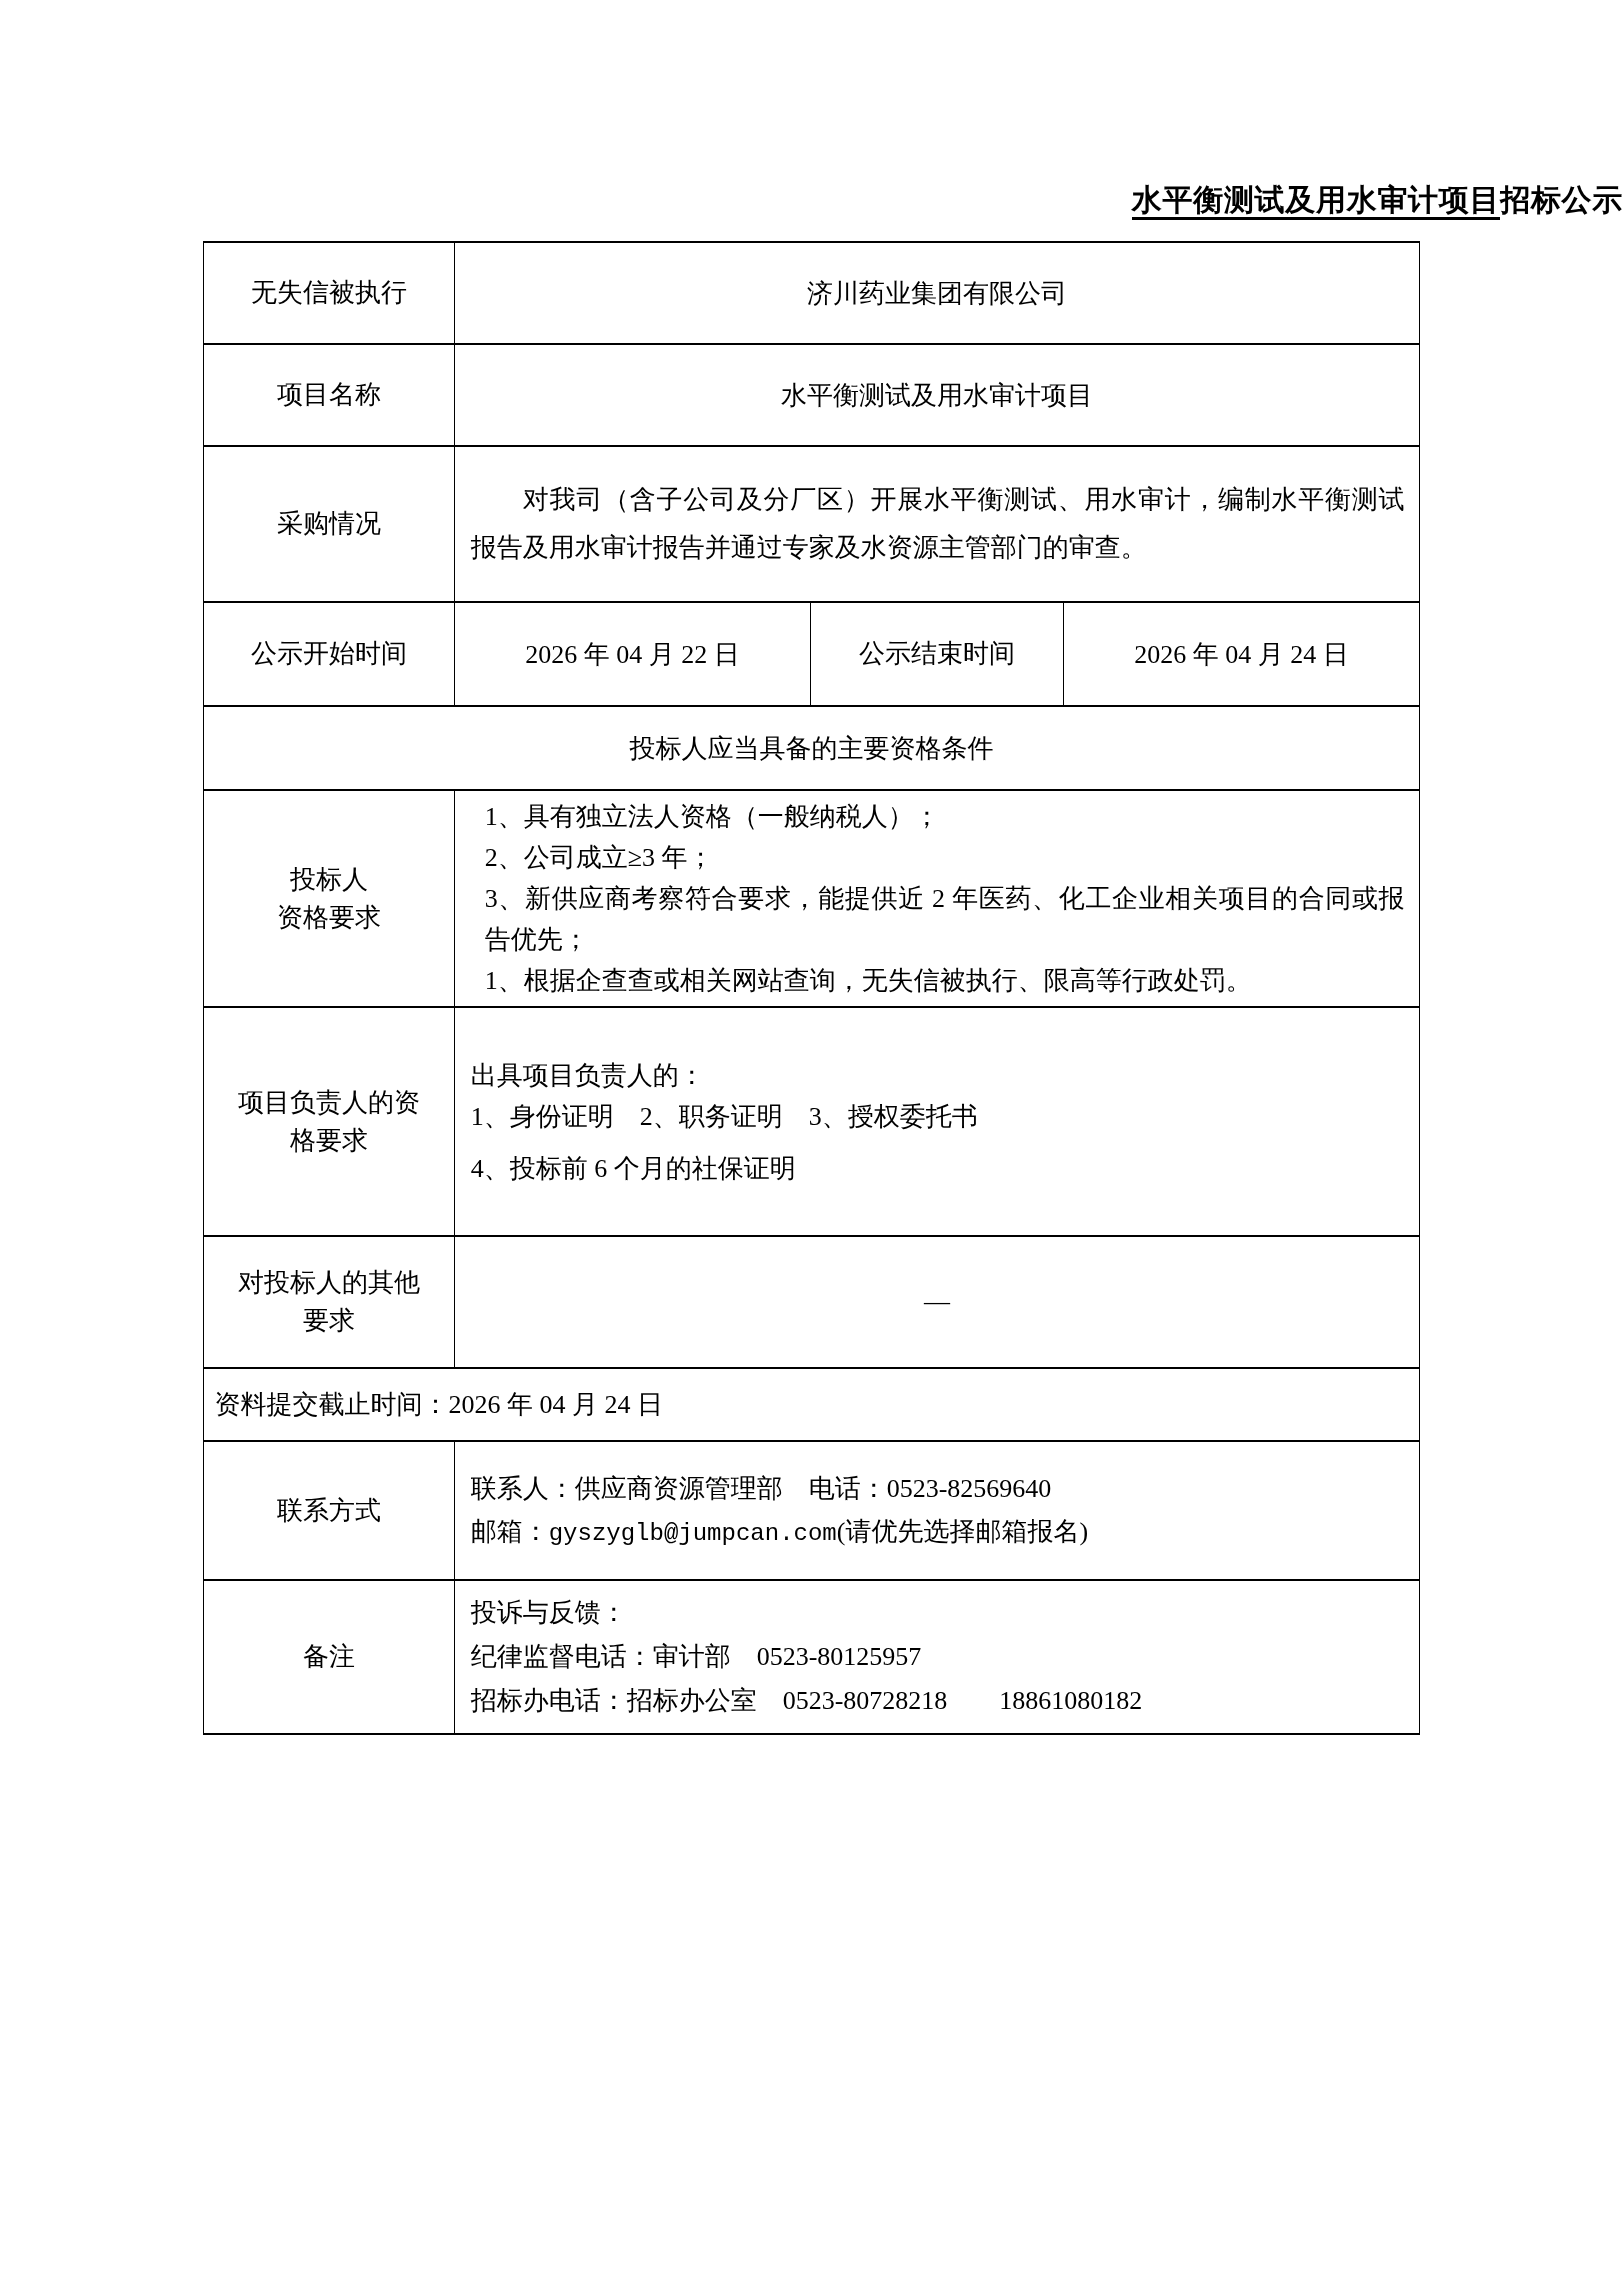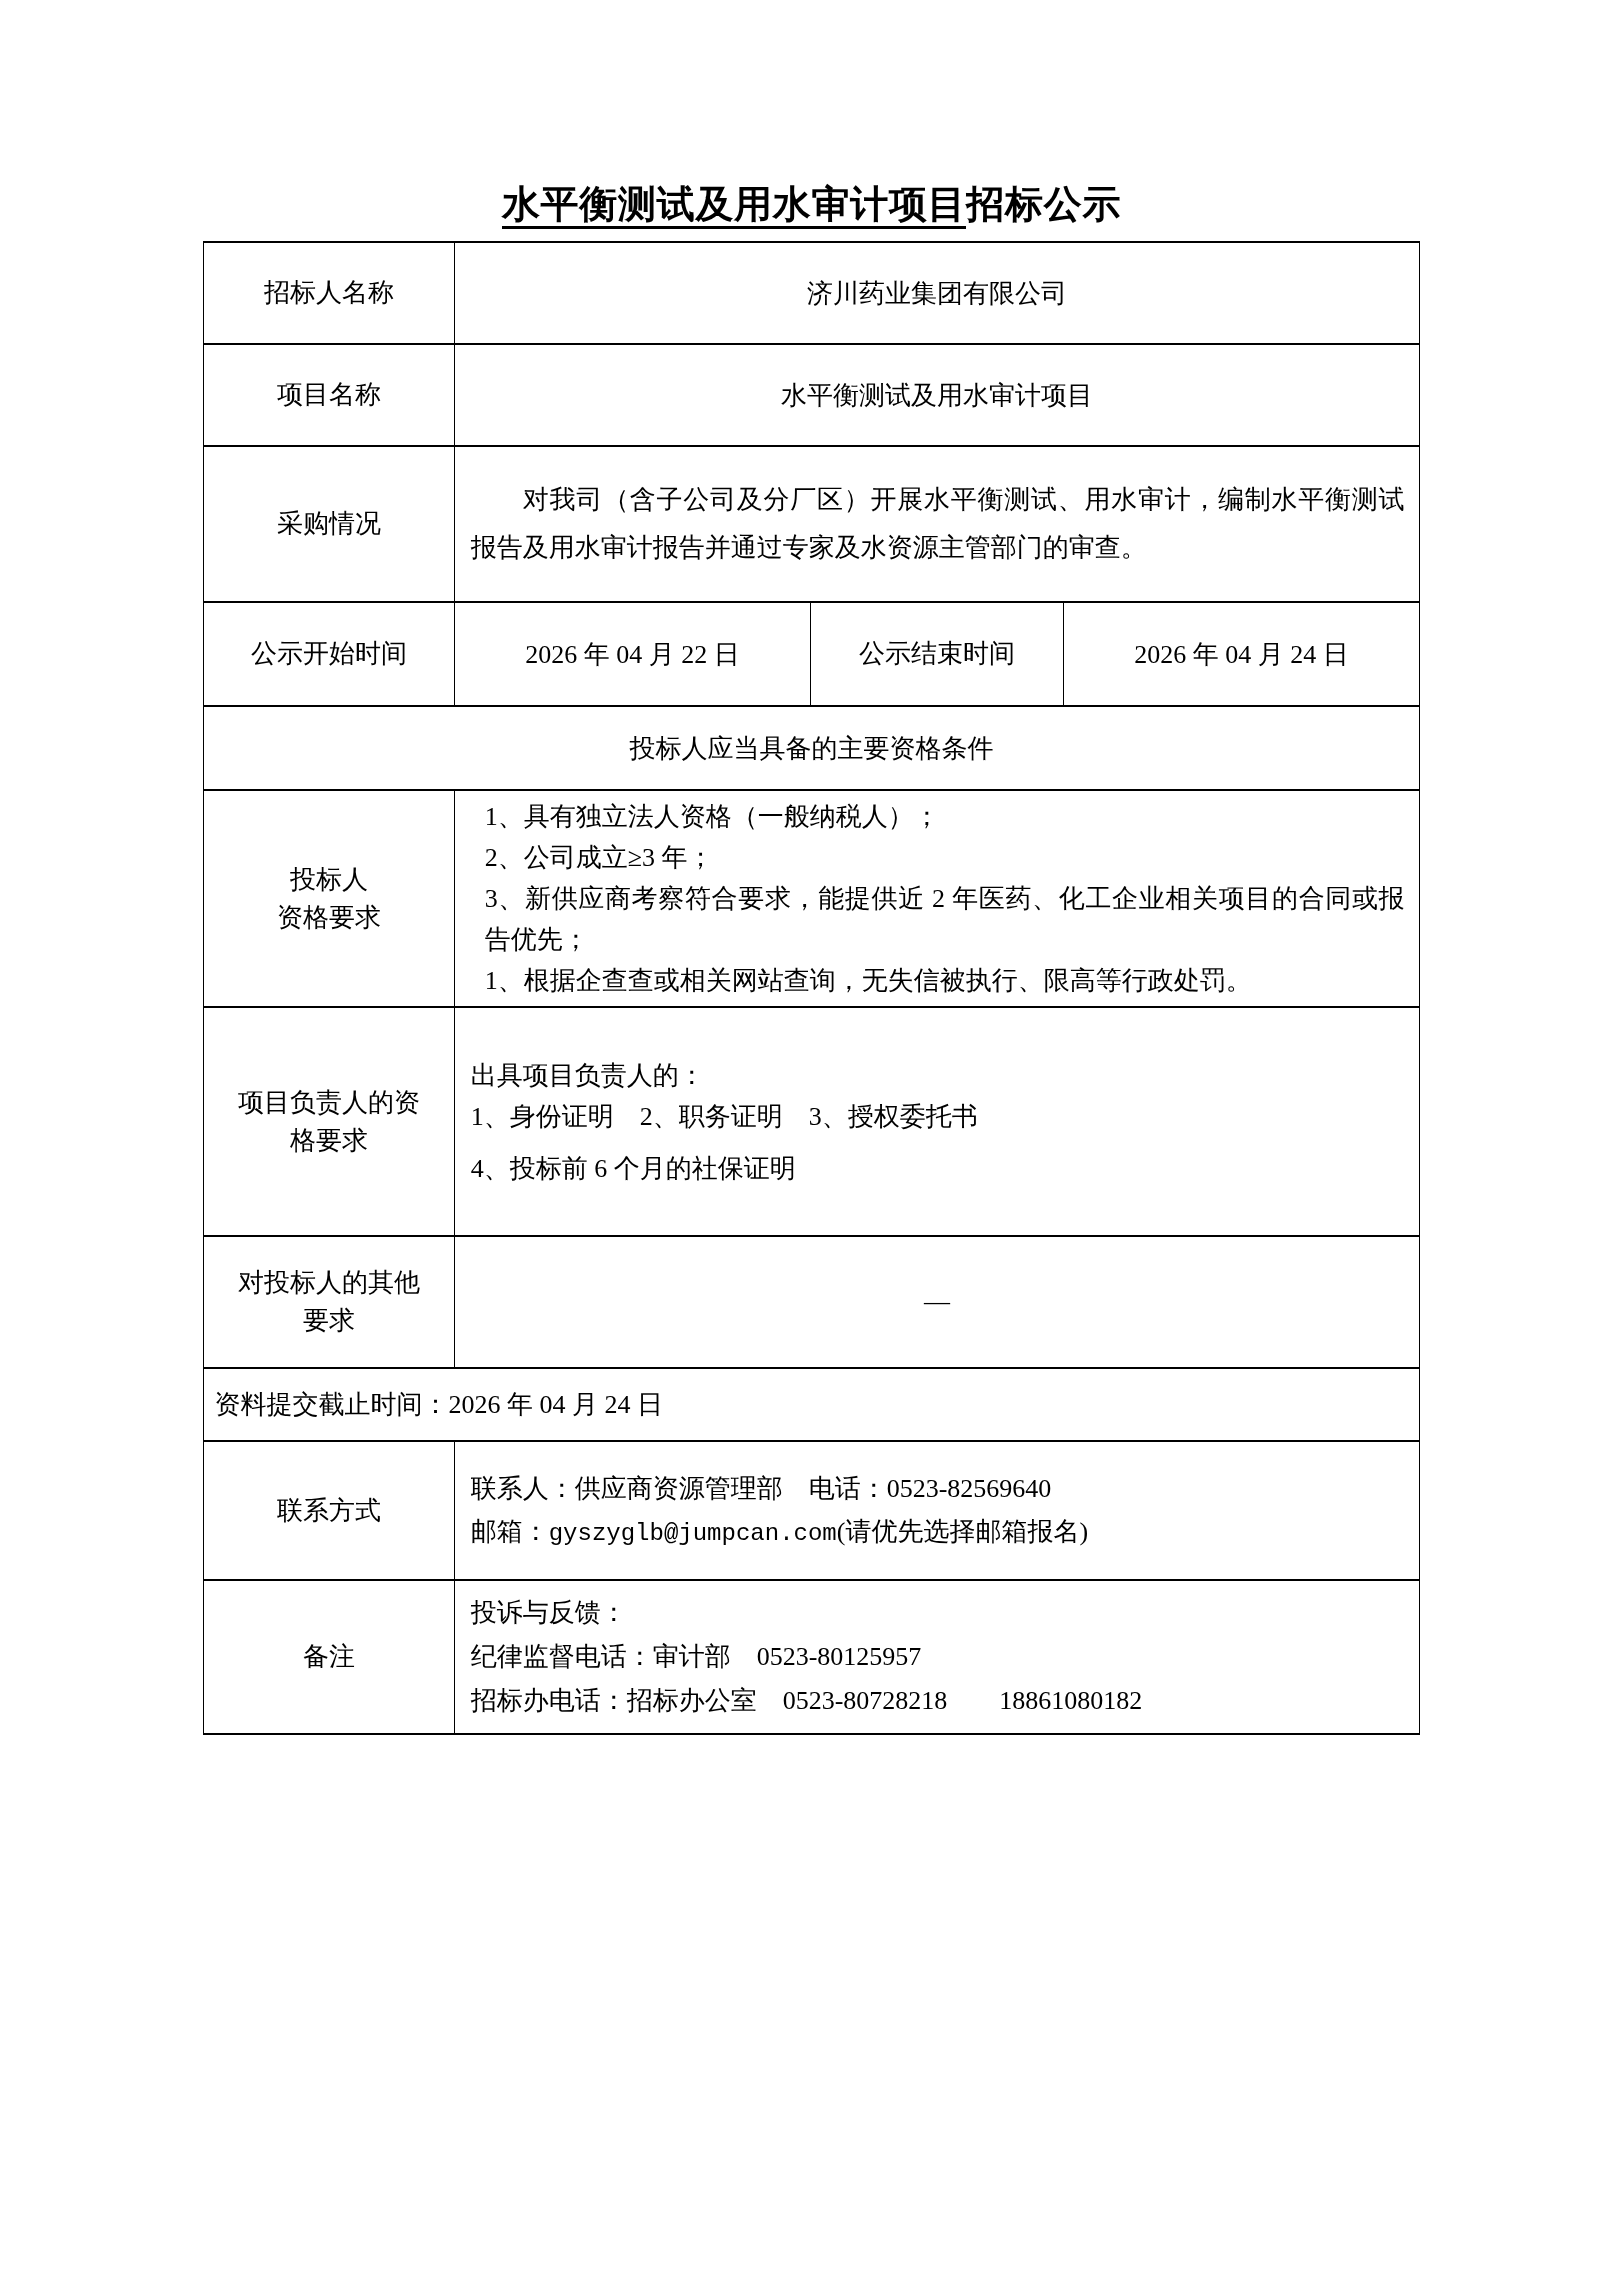--- a/index.html
+++ b/index.html
@@ -5,22 +5,22 @@
   html,body { margin:0; padding:0; background:#ffffff; }
   .page {
     position:relative;
     width:1623px; height:2295px;
     background:#ffffff;
     color:#000;
     font-family:"Liberation Serif","DejaVu Serif",serif;
   }
   .doc-title {
     position:absolute; top:181px; left:0; width:100%;
-    text-align:center;
-    font-size:38px; font-weight:bold; line-height:1.25;
+    text-align:right;
+    font-size:30px; font-weight:bold; line-height:1.25;
     letter-spacing:0.7px;
   }
   .doc-title .u { border-bottom:3.3px solid #000; padding-bottom:1.3px; }
   table.doc-table {
     position:absolute; top:241px; left:203px;
     width:1216px;
     border-collapse:collapse; table-layout:fixed;
     font-size:26px;
   }
   td {
@@ -55,21 +55,21 @@
   <table class="doc-table">
     <colgroup>
       <col style="width:251px">
         <col style="width:356px">
         <col style="width:253px">
         <col style="width:356px">
     </colgroup>
 
     <tbody>
         <tr style="height:102px">
-      <td class="lab">招标人名称</td>
+      <td class="lab">无失信被执行</td>
       <td class="ctr" colspan="3">济川药业集团有限公司</td>
     </tr>
 
     <tr style="height:102px">
       <td class="lab">项目名称</td>
       <td class="ctr" colspan="3">水平衡测试及用水审计项目</td>
     </tr>
 
     <tr style="height:156px">
       <td class="lab">采购情况</td>

